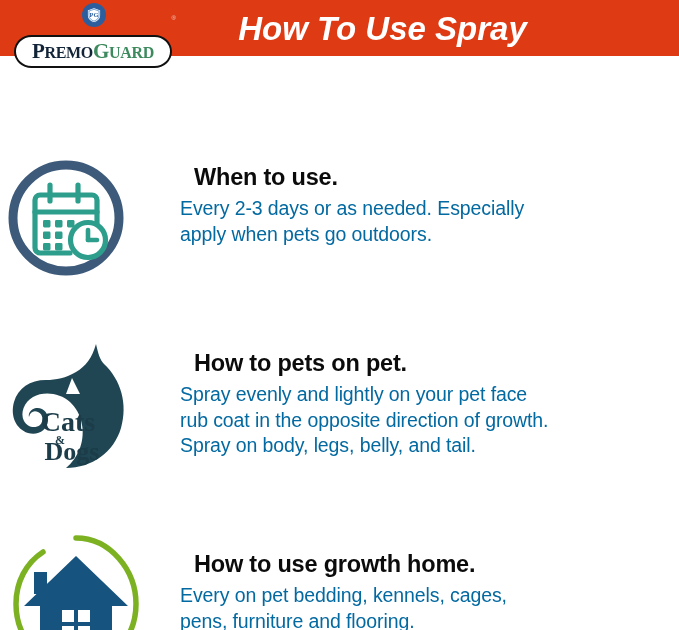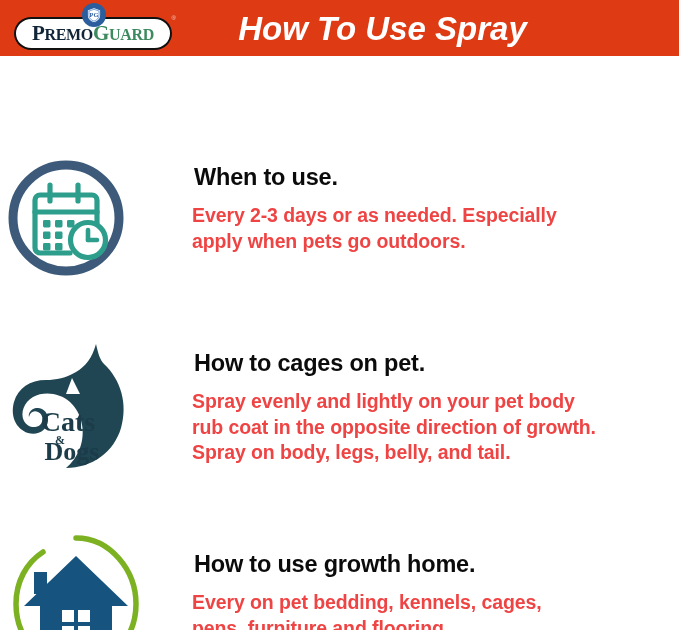--- a/index.html
+++ b/index.html
@@ -45,21 +45,21 @@
   .logo {
     position: absolute;
     left: 8px;
     top: 3px;
     width: 170px;
     height: 50px;
   }
   .logo-pill {
     position: absolute;
     left: 6px;
-    top: 14px;
+    top: 32px;
     width: 158px;
     height: 33px;
     background: #ffffff;
     border: 2.5px solid #111111;
     border-radius: 18px/17px;
     box-sizing: border-box;
     overflow: hidden;
   }
   .logo-wordmark {
     position: absolute;
@@ -123,24 +123,24 @@
     font-size: 23.5px;
     font-weight: 700;
     color: #0b0b0b;
     line-height: 1.15;
     margin: 0 0 5px 14px;
     letter-spacing: -0.2px;
   }
   .sec-body {
     font-family: "Liberation Sans", sans-serif;
     font-size: 19.5px;
-    font-weight: 700;
-    color: #ef4444;
+    font-weight: 400;
+    color: #0369a1;
     line-height: 1.32;
-    margin: 12px;
+    margin: 0;
     letter-spacing: -0.1px;
   }
   .sec-body .ln { display: block; white-space: nowrap; }
 
   
   #section-when      { left: 0px;  top: 96px; width: 679px; }
   #section-apply     { left: 0px;  top: 280px; width: 679px; }
   #section-home      { left: 0px;  top: 470px; width: 679px; }
 
   #section-when  .sec-icon { width: 180px; height: 130px; }
@@ -246,23 +246,23 @@
 
         <path d="M72 42 L66 58 L80 58 Z" fill="#ffffff"></path>
 
         <text x="68" y="95" text-anchor="middle" font-family="Liberation Serif, serif" font-size="28" font-weight="700" fill="#1B3C48">Cats</text>
         <text x="60" y="108" text-anchor="middle" font-family="Liberation Serif, serif" font-size="12" font-weight="700" fill="#1B3C48">&amp;</text>
         <text x="72" y="124" text-anchor="middle" font-family="Liberation Serif, serif" font-size="26" font-weight="700" fill="#1B3C48">Dogs</text>
       </svg>
     </div>
 
     <div class="sec-text">
-      <h2 class="sec-heading">How to cages on pet.</h2>
+      <h2 class="sec-heading">How to pets on pet.</h2>
       <p class="sec-body">
-        <span class="ln">Spray evenly and lightly on your pet body</span>
+        <span class="ln">Spray evenly and lightly on your pet face</span>
         <span class="ln">rub coat in the opposite direction of growth.</span>
         <span class="ln">Spray on body, legs, belly, and tail.</span>
       </p>
     </div>
   </div>
 
   <div class="section" id="section-home">
 
     <div class="sec-icon">
       <svg class="icon-svg" width="152" height="152" viewBox="0 0 152 152">

